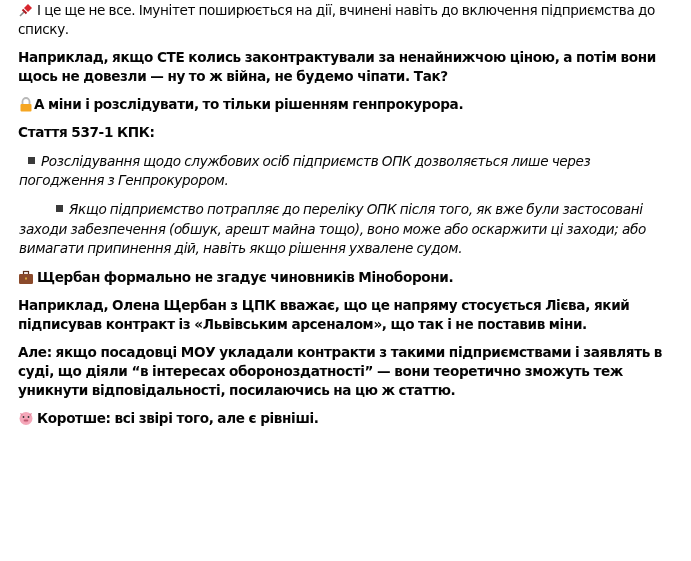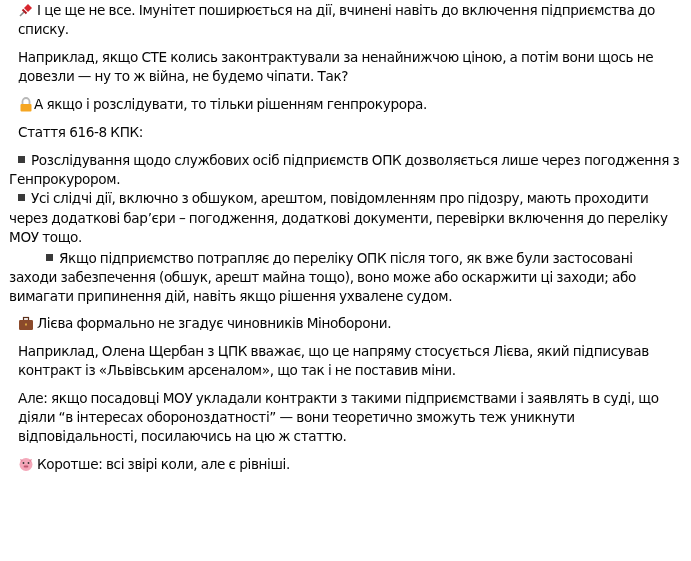--- a/index.html
+++ b/index.html
@@ -5,30 +5,30 @@
   html, body { margin: 0; padding: 0; background: #ffffff; }
   body {
     width: 691px; height: 561px; overflow: hidden;
     font-family: "DejaVu Sans", "Liberation Sans", sans-serif;
     font-size: 13.6px; color: #050505;
     letter-spacing: -0.35px;
     word-spacing: -0.5px;
   }
   .post { padding: 0 8px 0 9px; }
   .p { margin: 9px; line-height: 19px; }
-  .gap { margin-top: 7px; }
+  .gap { margin-top: 7px; font-weight: bold; }
   .emoji { display: inline-block; width: 16px; height: 16px; vertical-align: -3px; margin-right: 3px; }
   .emoji svg { width: 16px; height: 16px; display: block; }
   .bullet {
     display: inline-block; width: 7px; height: 7px; background: #3a3a3a;
     vertical-align: 2px; margin-right: 6px;
   }
   .b1 { padding-left: 9px; }
   .b2 { padding-left: 37px; }
-  .sub { margin: 0; line-height: 19.2px; }
+  .sub { margin: 10px; line-height: 19.2px; font-style: italic; }
 </style>
 </head>
 <body>
 
 <div class="post">
 
   <p class="p" style="margin-top:1px">
     <span class="emoji">
       <svg viewBox="0 0 16 16">
           <line x1="2" y1="14" x2="7" y2="9" stroke="#8a8a8a" stroke-width="1.6"></line>
@@ -41,48 +41,45 @@
   <p class="p gap">
     <span>Наприклад, якщо СТЕ колись законтрактували за ненайнижчою ціною, а потім вони щось не довезли — ну то ж війна, не будемо чіпати. Так?</span>
   </p>
 
   <p class="p gap">
     <span class="emoji" style="margin-right:0">
       <svg viewBox="0 0 16 16">
           <path d="M4.5 8 V5.5 a3.5 3.5 0 0 1 7 0 V8" fill="none" stroke="#b8b8b8" stroke-width="1.8"></path>
           <rect x="2.5" y="8" width="11" height="7.5" rx="1" fill="#f5a623"></rect>
         </svg>
-    </span><span>А якщо і розслідувати, то тільки рішенням генпрокурора.</span>
+    </span><span>А міни і розслідувати, то тільки рішенням генпрокурора.</span>
   </p>
 
   <p class="p gap">
-    <span>Стаття 616-8 КПК:</span>
+    <span>Стаття 537-1 КПК:</span>
   </p>
 
   <p class="sub">
     <span class="b1"></span><span class="bullet"></span><span>Розслідування щодо службових осіб підприємств ОПК дозволяється лише через погодження з Генпрокурором.</span>
   </p>
 
-  <p class="sub">
-    <span class="b1"></span><span class="bullet"></span><span>Усі слідчі дії, включно з обшуком, арештом, повідомленням про підозру, мають проходити через додаткові бар’єри – погодження, додаткові документи, перевірки включення до переліку МОУ тощо.</span>
-  </p>
 
   <p class="sub" style="margin-top:2px">
     <span class="b2"></span><span class="bullet"></span><span>Якщо підприємство потрапляє до переліку ОПК після того, як вже були застосовані заходи забезпечення (обшук, арешт майна тощо), воно може або оскаржити ці заходи; або вимагати припинення дій, навіть якщо рішення ухвалене судом.</span>
   </p>
 
 
   <p class="p gap">
     <span class="emoji">
       <svg viewBox="0 0 16 16">
           <rect x="5.5" y="2.5" width="5" height="3" fill="none" stroke="#5a2e1a" stroke-width="1.2"></rect>
           <rect x="1" y="5" width="14" height="10" rx="1.2" fill="#8b4a2b"></rect>
           <rect x="7" y="8.5" width="2" height="2" fill="#d9a441"></rect>
         </svg>
-    </span><span>Лієва формально не згадує чиновників Міноборони.</span>
+    </span><span>Щербан формально не згадує чиновників Міноборони.</span>
   </p>
 
   <p class="p gap">
     <span>Наприклад, Олена Щербан з ЦПК вважає, що це напряму стосується Лієва, який підписував контракт із «Львівським арсеналом», що так і не поставив міни.</span>
   </p>
 
   <p class="p gap">
     <span>Але: якщо посадовці МОУ укладали контракти з такими підприємствами і заявлять в суді, що діяли “в інтересах обороноздатності” — вони теоретично зможуть теж уникнути відповідальності, посилаючись на цю ж статтю.</span>
   </p>
 
@@ -91,17 +88,17 @@
       <svg viewBox="0 0 16 16">
           <circle cx="8" cy="8.5" r="6.5" fill="#f4a7b9"></circle>
           <path d="M2 3 L5 4 L3.5 6.5 Z" fill="#e58aa0"></path>
           <path d="M14 3 L11 4 L12.5 6.5 Z" fill="#e58aa0"></path>
           <circle cx="5.5" cy="7" r="0.9" fill="#333"></circle>
           <circle cx="10.5" cy="7" r="0.9" fill="#333"></circle>
           <ellipse cx="8" cy="10.5" rx="2.6" ry="1.8" fill="#e07a93"></ellipse>
           <circle cx="7" cy="10.5" r="0.5" fill="#7a2a3a"></circle>
           <circle cx="9" cy="10.5" r="0.5" fill="#7a2a3a"></circle>
         </svg>
-    </span><span>Коротше: всі звірі коли, але є рівніші.</span>
+    </span><span>Коротше: всі звірі того, але є рівніші.</span>
   </p>
 
 
 </div>
 
 </body></html>

